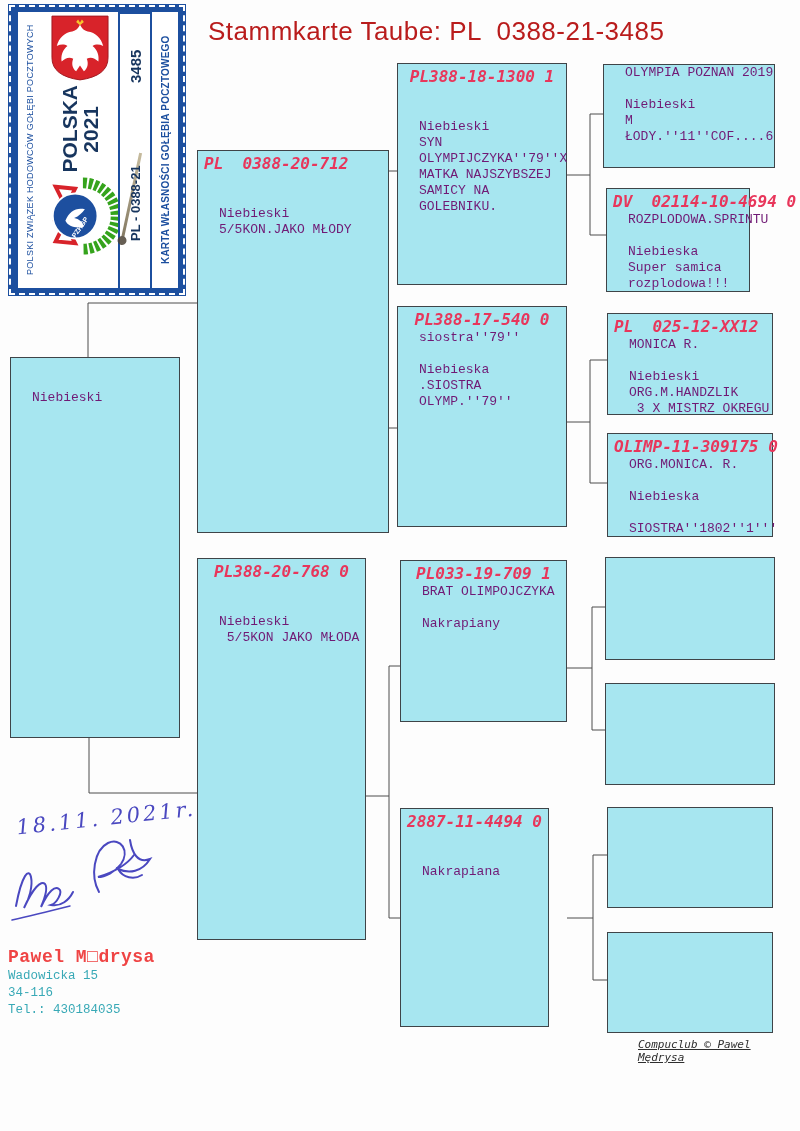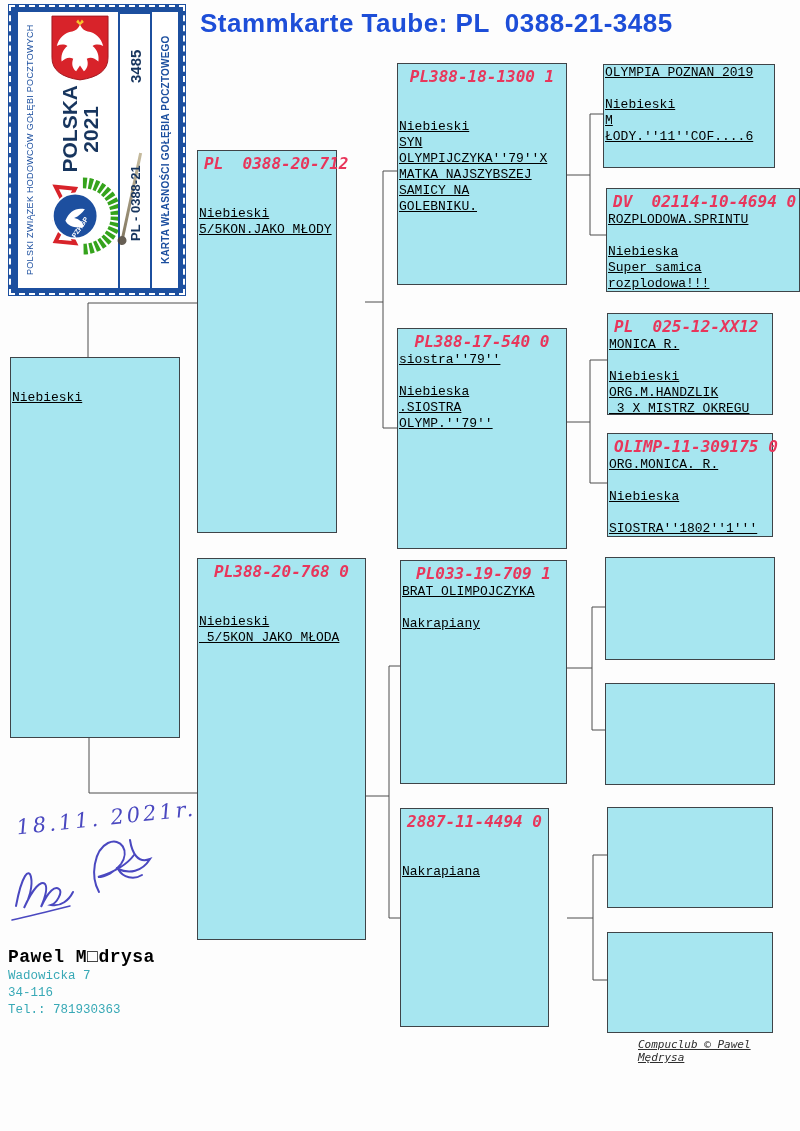--- a/index.html
+++ b/index.html
@@ -4,41 +4,41 @@
 <style>
   html,body { margin:0; padding:0; background:#ffffff; }
   .page {
     position:relative; width:800px; height:1131px;
     background:#fdfdfd; overflow:hidden;
     font-family:"Liberation Mono", monospace;
   }
 
   
   .title {
-    position:absolute; left:200px; top:8px; margin:0;
+    position:absolute; left:200px; top:8px; margin:8px;
     font-family:"Liberation Sans", sans-serif;
-    font-size:26px; font-weight:bold; color:#1d4ed8;
+    font-size:26px; font-weight:normal; color:#b91c1c;
     white-space:pre; letter-spacing:0.5px;
   }
 
   
   .box {
     position:absolute; background:#a7e6f0;
     border:1px solid #3f4448; box-sizing:border-box;
   }
   .box-header {
     font-family:"DejaVu Sans Mono", monospace;
     font-style:italic; font-weight:bold;
     font-size:16px; line-height:20px; color:#e8365b;
     padding:3px 6px 0 6px; white-space:pre;
   }
   .box-header.center { text-align:center; }
   .box-body {
-    font-size:13px; line-height:16px; color:#000000;
-    padding:0 1px; white-space:pre;text-decoration:underline;
+    font-size:13px; line-height:16px; color:#701a75;
+    padding:0 21px; white-space:pre;
   }
 
   
   .connectors { position:absolute; left:0; top:0; }
   .connectors line { stroke:#4d4d4d; stroke-width:1; }
 
   
   .stamp {
     position:absolute; left:8px; top:4px; width:178px; height:292px;
     background:#1c4f9f;
@@ -95,21 +95,21 @@
     font-family:"DejaVu Serif", serif; font-style:italic;
     font-size:21px; color:#4a48c0; letter-spacing:3px;
     transform:rotate(-6deg); white-space:pre;
   }
   .signature { position:absolute; left:2px; top:828px; }
 
   
   .owner { position:absolute; left:8px; top:946px; }
   .owner-name {
     font-family:"Liberation Mono", monospace; font-weight:bold;
-    font-size:18px; line-height:22px; color:#000000; letter-spacing:0.5px;
+    font-size:18px; line-height:22px; color:#ef4444; letter-spacing:0.5px;
   }
   .owner-line { font-size:12.5px; line-height:17px; color:#38a9b6; }
 
   
   .footer {
     position:absolute; left:638px; top:1038px;
     font-family:"DejaVu Sans Mono", monospace; font-style:italic;
     font-size:11px; color:#2e2e2e;text-decoration:underline;
   }
 </style>
@@ -189,21 +189,21 @@
     <line x1="593" y1="855" x2="607" y2="855"></line>
       <line x1="593" y1="980" x2="607" y2="980"></line>
   </svg>
 
   <div class="box" style="left:10px;top:357px;width:170px;height:381px">
     <div class="box-body">
 
 Niebieski</div>
   </div>
 
-  <div class="box" style="left:197px;top:150px;width:140px;height:383px">
+  <div class="box" style="left:197px;top:150px;width:192px;height:383px">
     <div class="box-header">PL  0388-20-712</div>
     <div class="box-body">
 
 Niebieski
 5/5KON.JAKO MŁODY</div>
   </div>
   <div class="box" style="left:197px;top:558px;width:169px;height:382px">
     <div class="box-header center">PL388-20-768 0</div>
     <div class="box-body">
 
@@ -215,49 +215,49 @@
     <div class="box-header center">PL388-18-1300 1</div>
     <div class="box-body">
 
 Niebieski
 SYN
 OLYMPIJCZYKA''79''X
 MATKA NAJSZYBSZEJ
 SAMICY NA
 GOLEBNIKU.</div>
   </div>
-  <div class="box" style="left:397px;top:328px;width:170px;height:221px">
+  <div class="box" style="left:397px;top:306px;width:170px;height:221px">
     <div class="box-header center">PL388-17-540 0</div>
     <div class="box-body">siostra''79''
 
 Niebieska
 .SIOSTRA
 OLYMP.''79''</div>
   </div>
-  <div class="box" style="left:400px;top:560px;width:167px;height:224px">
+  <div class="box" style="left:400px;top:560px;width:167px;height:162px">
     <div class="box-header center">PL033-19-709 1</div>
     <div class="box-body">BRAT OLIMPOJCZYKA
 
 Nakrapiany</div>
   </div>
   <div class="box" style="left:400px;top:808px;width:149px;height:219px">
     <div class="box-header center">2887-11-4494 0</div>
     <div class="box-body">
 
 Nakrapiana</div>
   </div>
 
   <div class="box" style="left:603px;top:64px;width:172px;height:104px">
     <div class="box-body">OLYMPIA POZNAN 2019
 
 Niebieski
 M
 ŁODY.''11''COF....6</div>
   </div>
-  <div class="box" style="left:606px;top:188px;width:194px;height:104px">
+  <div class="box" style="left:606px;top:188px;width:144px;height:104px">
     <div class="box-header">DV  02114-10-4694 0</div>
     <div class="box-body">ROZPLODOWA.SPRINTU
 
 Niebieska
 Super samica
 rozplodowa!!!</div>
   </div>
   <div class="box" style="left:607px;top:313px;width:166px;height:102px">
     <div class="box-header">PL  025-12-XX12</div>
     <div class="box-body">MONICA R.
@@ -282,20 +282,20 @@
   <div class="hw-date">18.11. 2021r.</div>
   <svg class="signature" width="175" height="108" viewBox="0 0 175 108" fill="none" stroke="#4a48c0" stroke-width="2" stroke-linecap="round">
     <path d="M14,78 C20,46 27,40 29,49 C31,58 27,72 22,80 C31,60 39,52 43,56 C46,60 42,72 39,79 C47,62 53,58 57,61 C61,64 55,75 49,77 C59,79 67,72 71,64"></path>
     <path d="M10,92 C32,87 52,82 68,78" stroke-width="1.5"></path>
     <path d="M97,64 C88,48 92,22 106,15 C119,9 128,23 119,36 C113,44 103,49 96,49 C109,45 124,38 132,27"></path>
     <path d="M128,12 C130,25 136,36 148,31 C140,44 127,46 116,41 C121,50 132,52 140,47"></path>
   </svg>
 
   <div class="owner">
     <div class="owner-name">Pawel M□drysa</div>
-    <div class="owner-line">Wadowicka 7</div>
+    <div class="owner-line">Wadowicka 15</div>
     <div class="owner-line">34-116</div>
-    <div class="owner-line">Tel.: 781930363</div>
+    <div class="owner-line">Tel.: 430184035</div>
   </div>
 
   <div class="footer">Compuclub © Pawel Mędrysa</div>
 
 </div>
 
 </body></html>

